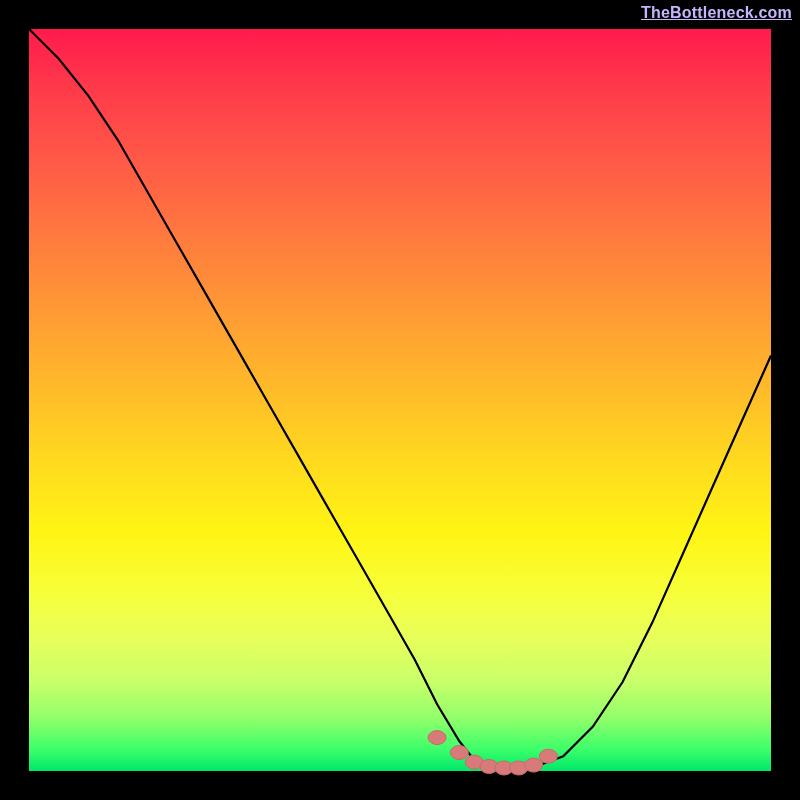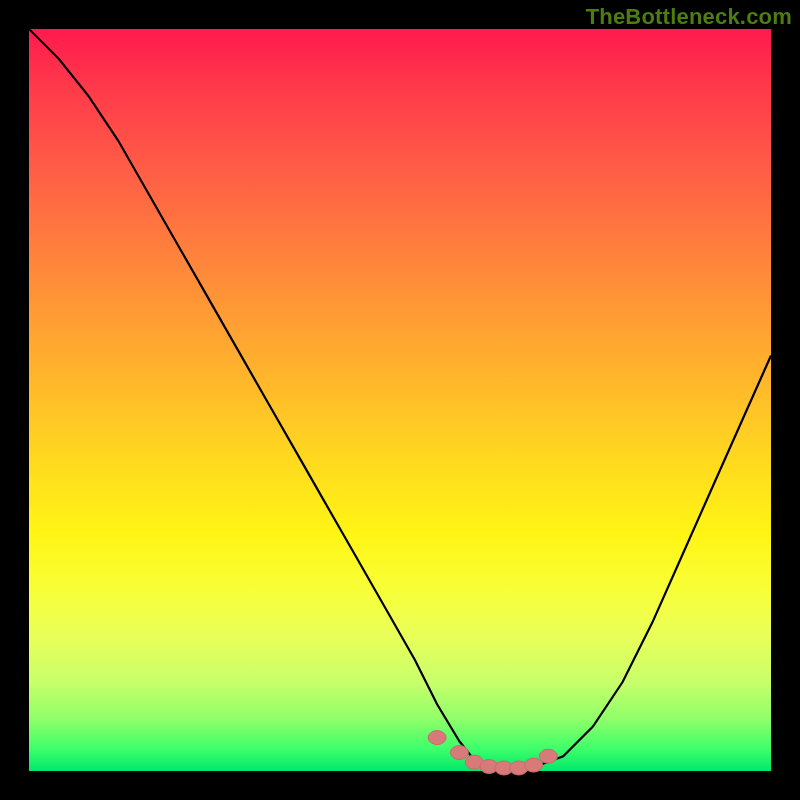--- a/index.html
+++ b/index.html
@@ -41,25 +41,26 @@
       #c8ff6a 88%,
       #8fff6a 93%,
       #3eff6a 97%,
       #00e86a 100%
     );
   }
   .watermark {
     position: absolute;
     top: 4px;
     right: 8px;
-    color: #4d7c0f;
-    font-size: 22px;
+    color: #c4b5fd;
+    font-size: 16px;
     font-weight: 600;
     letter-spacing: 0.2px;
     user-select: none;
+    text-decoration: underline;
   }
   svg.curve {
     position: absolute;
     left: 0;
     top: 0;
     width: 742px;
     height: 742px;
     overflow: visible;
   }
 </style>

